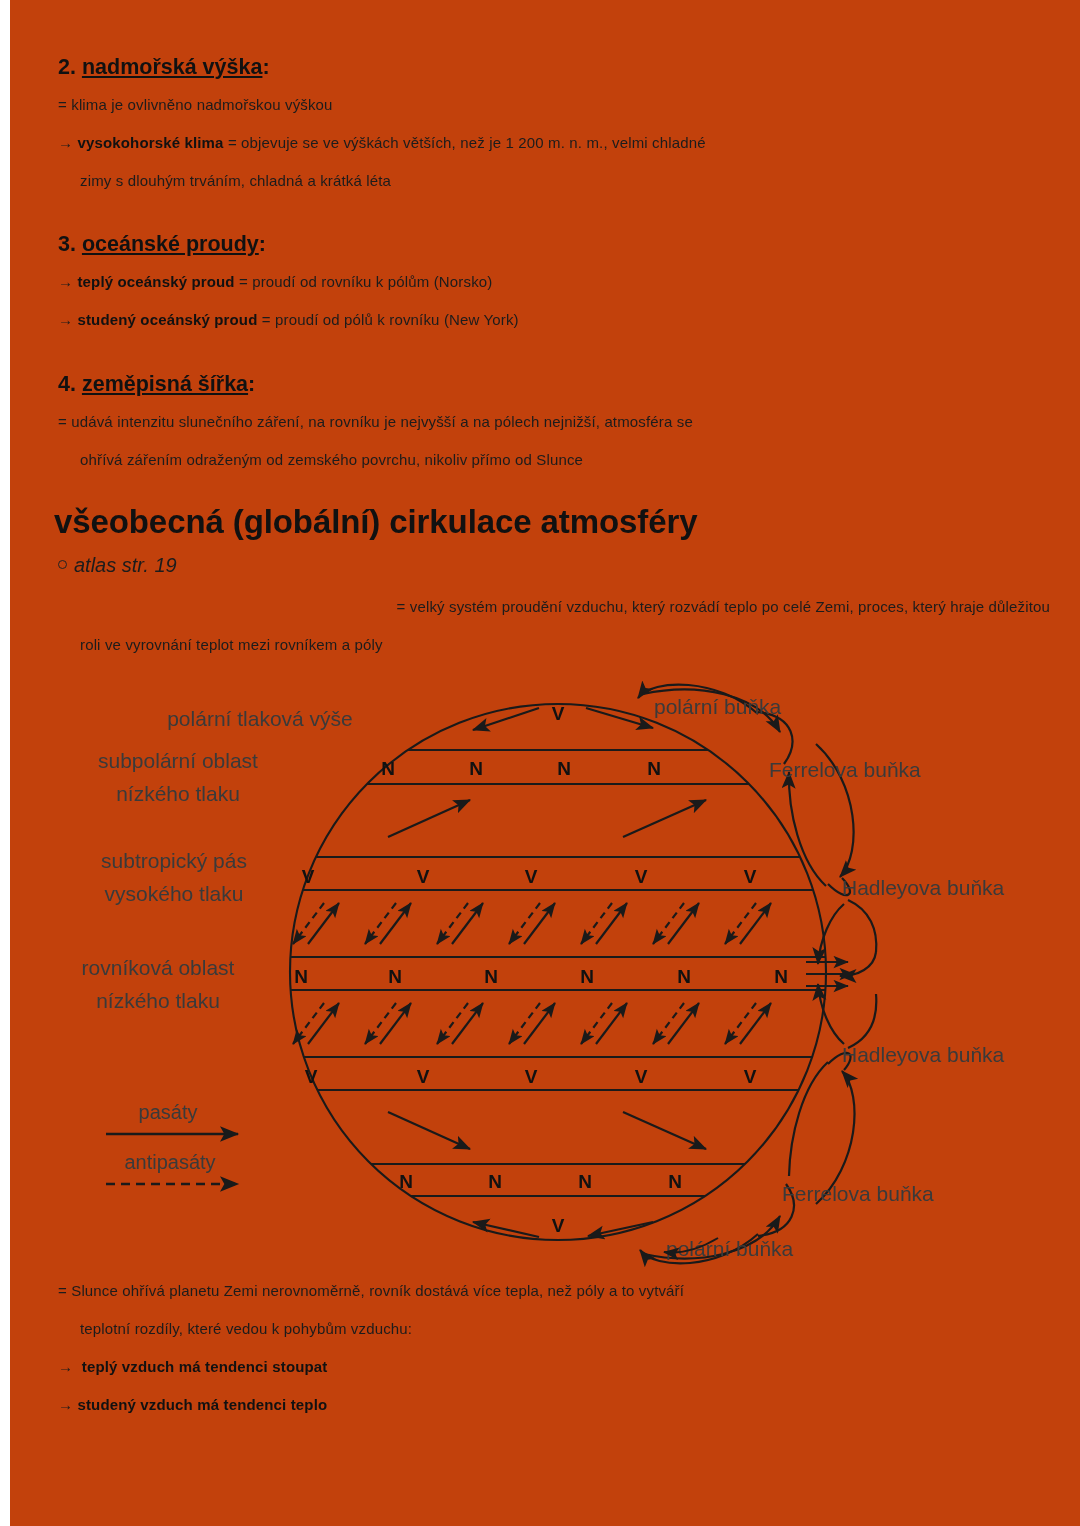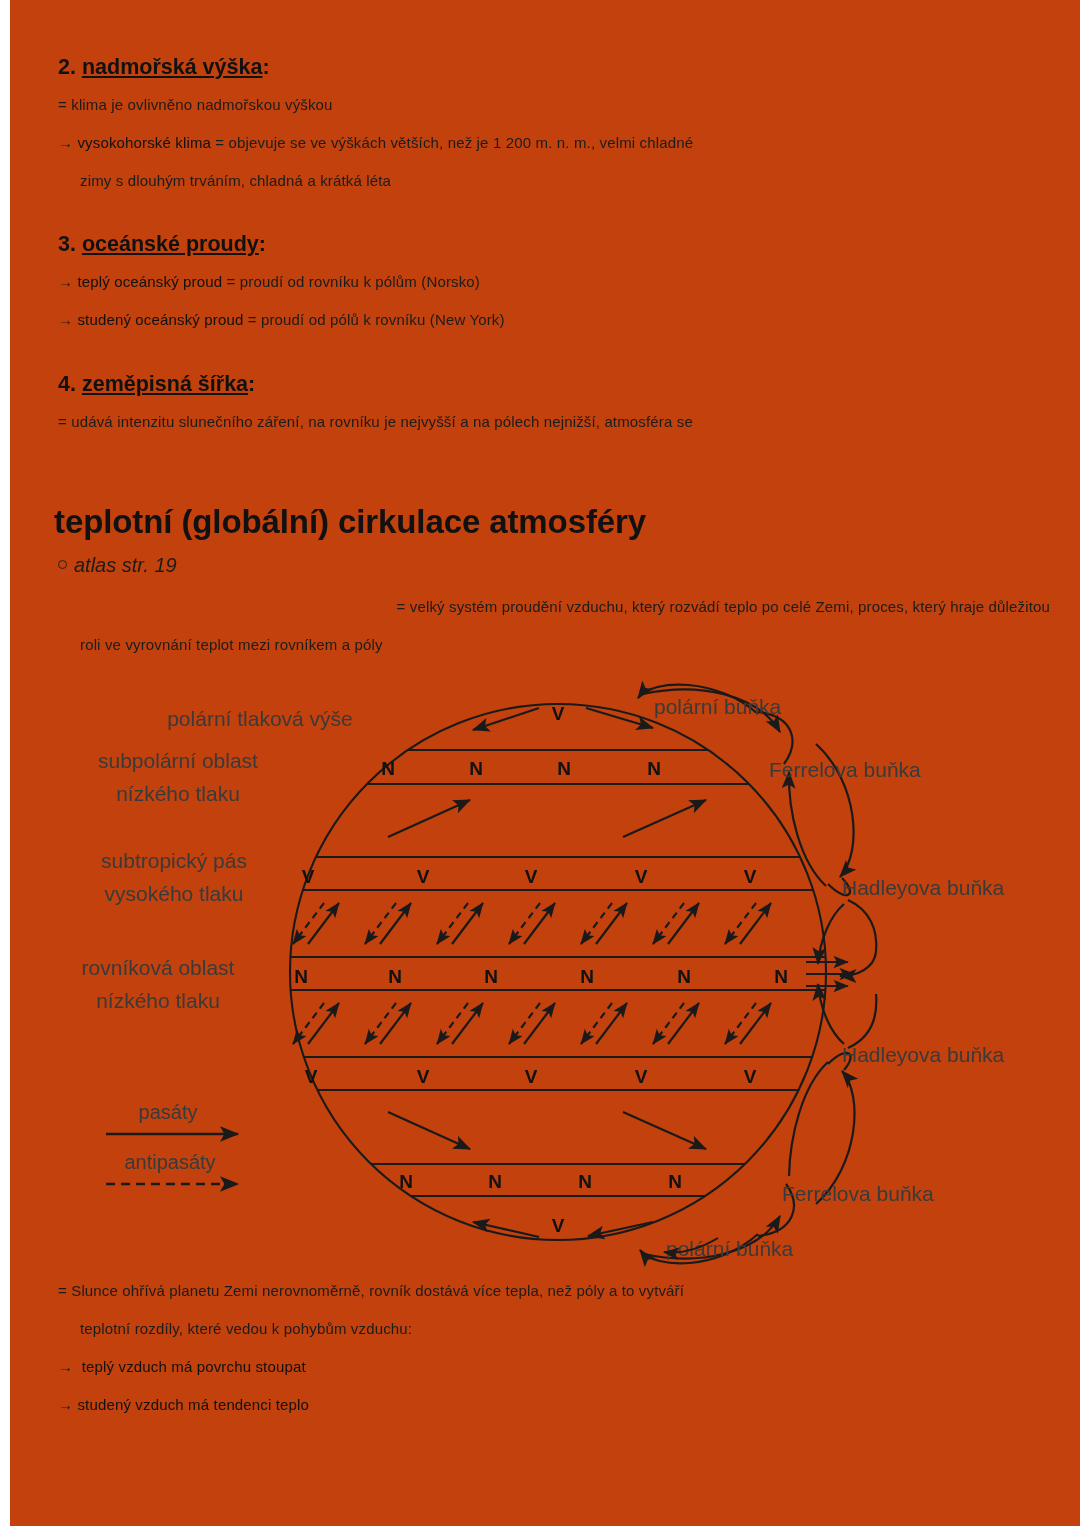--- a/index.html
+++ b/index.html
@@ -35,21 +35,21 @@
   }
   .line.indent { padding-left: 22px; }
   .hdr {
     font-size: 21.5px;
     line-height: 38px;
     font-weight: bold;
     color: #111;
   }
   .hdr .num { text-decoration: none; }
   .hdr .u { text-decoration: underline; text-underline-offset: 2px; }
-  b.strong { font-weight: normal; color: #111; }
+  b.strong { font-weight: bold; color: #111; }
   .arrow { font-weight: normal; }
 
   h1.title {
     position: absolute;
     left: 44px;
     margin: 0;
     font-size: 33px;
     line-height: 40px;
     font-weight: bold;
     color: #111;
@@ -130,23 +130,24 @@
     <div class="line"><span class="arrow">→ </span><b class="strong">teplý oceánský proud</b><span> = proudí od rovníku k pólům (Norsko)</span></div>
     <div class="line"><span class="arrow">→ </span><b class="strong">studený oceánský proud</b><span> = proudí od pólů k rovníku (New York)</span></div>
   </div>
 
   <div class="block" style="top:365px;">
     <div class="hdr">
       <span class="num">4.</span>
       <span class="u">zeměpisná šířka</span><span>:</span>
     </div>
     <div class="line"><span>= </span><span>udává intenzitu slunečního záření, na rovníku je nejvyšší a na pólech nejnižší, atmosféra se</span></div>
-  </div>
-
-  <h1 class="title" style="top:502px;">teplotní (globální) cirkulace atmosféry</h1>
+    <div class="line indent"><span>ohřívá zářením odraženým od zemského povrchu, nikoliv přímo od Slunce</span></div>
+  </div>
+
+  <h1 class="title" style="top:502px;">všeobecná (globální) cirkulace atmosféry</h1>
 
   <div class="block" style="top:550px;">
     <div class="atlas"><span class="hollow-bullet"></span><span>atlas str. 19</span></div>
     <div class="line" style="margin-top:8px;text-align:right;"><span>= </span><span>velký systém proudění vzduchu, který rozvádí teplo po celé Zemi, proces, který hraje důležitou</span></div>
     <div class="line indent"><span>roli ve vyrovnání teplot mezi rovníkem a póly</span></div>
   </div>
 
   <div class="diagram">
     <svg width="992" height="600" viewBox="0 0 992 600" xmlns="http://www.w3.org/2000/svg">
       <defs>
@@ -335,17 +336,17 @@
         <line x1="48" y1="462" x2="180" y2="462" stroke="#1a1a1a" stroke-width="2.4" marker-end="url(#ah)"></line>
         <text class="legend-text" x="112" y="497">antipasáty</text>
         <line x1="48" y1="512" x2="180" y2="512" stroke="#1a1a1a" stroke-width="2.4" stroke-dasharray="9 6" marker-end="url(#ah)"></line>
       </g>
     </svg>
   </div>
 
   <div class="block" style="top:1272px;">
     <div class="line"><span>= </span><span>Slunce ohřívá planetu Zemi nerovnoměrně, rovník dostává více tepla, než póly a to vytváří</span></div>
     <div class="line indent"><span>teplotní rozdíly, které vedou k pohybům vzduchu:</span></div>
-    <div class="line"><span class="arrow">→ </span><b class="strong"> teplý vzduch má povrchu stoupat</b></div>
+    <div class="line"><span class="arrow">→ </span><b class="strong"> teplý vzduch má tendenci stoupat</b></div>
     <div class="line"><span class="arrow">→ </span><b class="strong">studený vzduch má tendenci teplo</b></div>
   </div>
 
 </div>
 
 </body></html>

